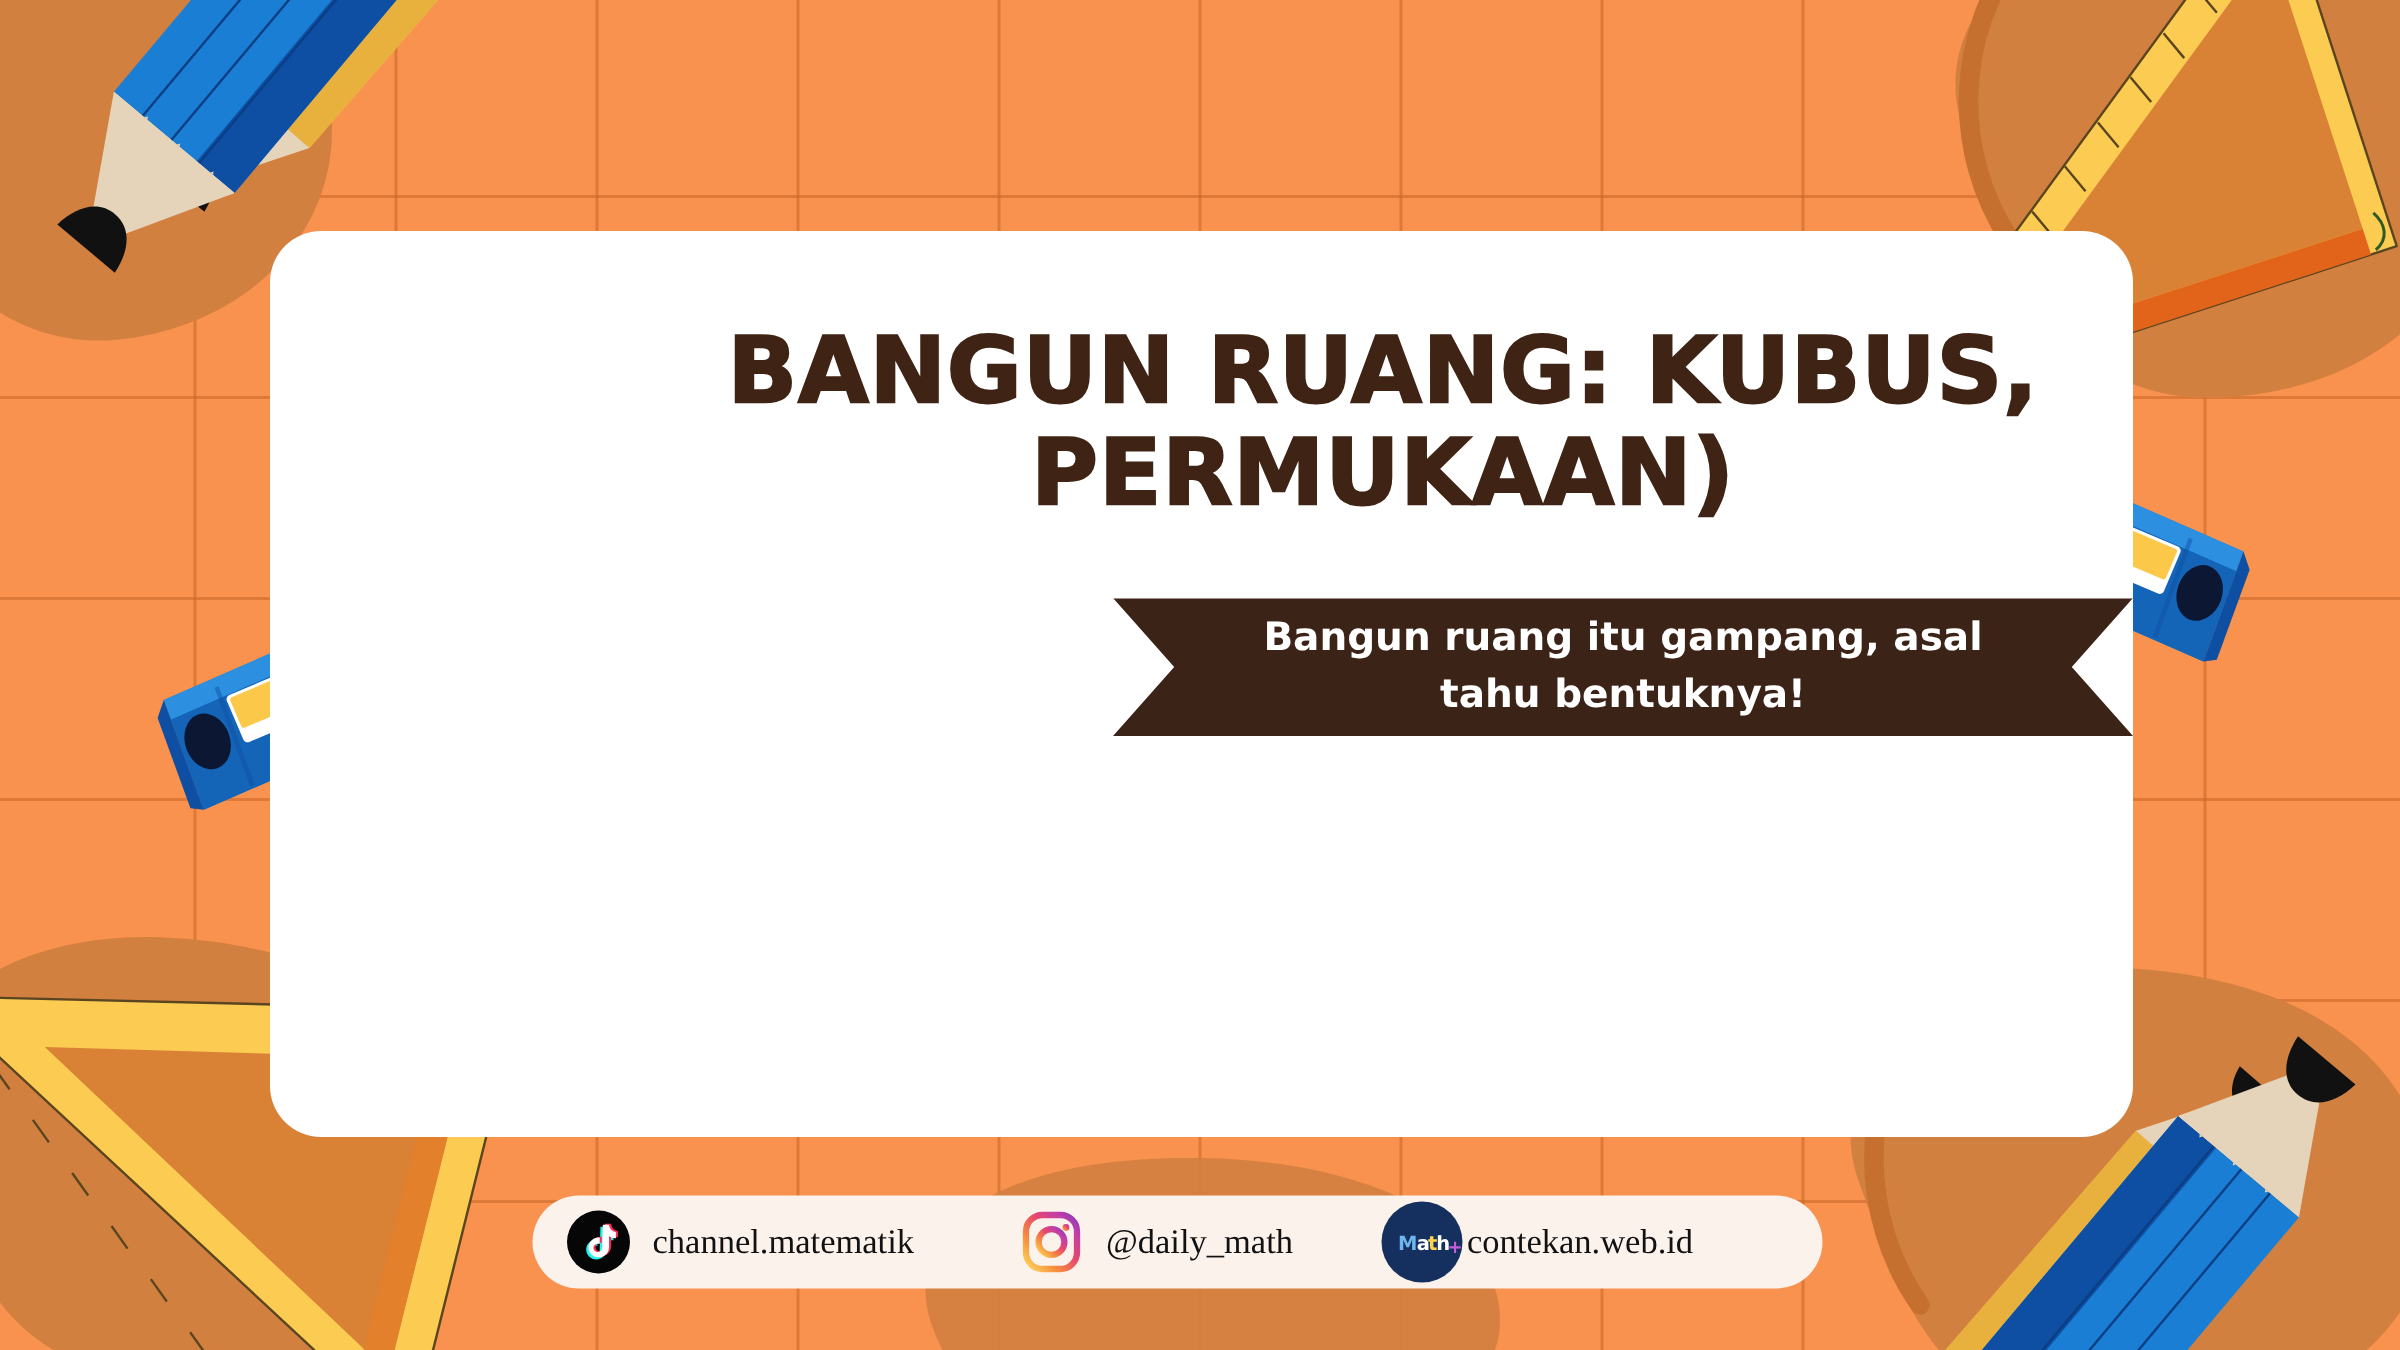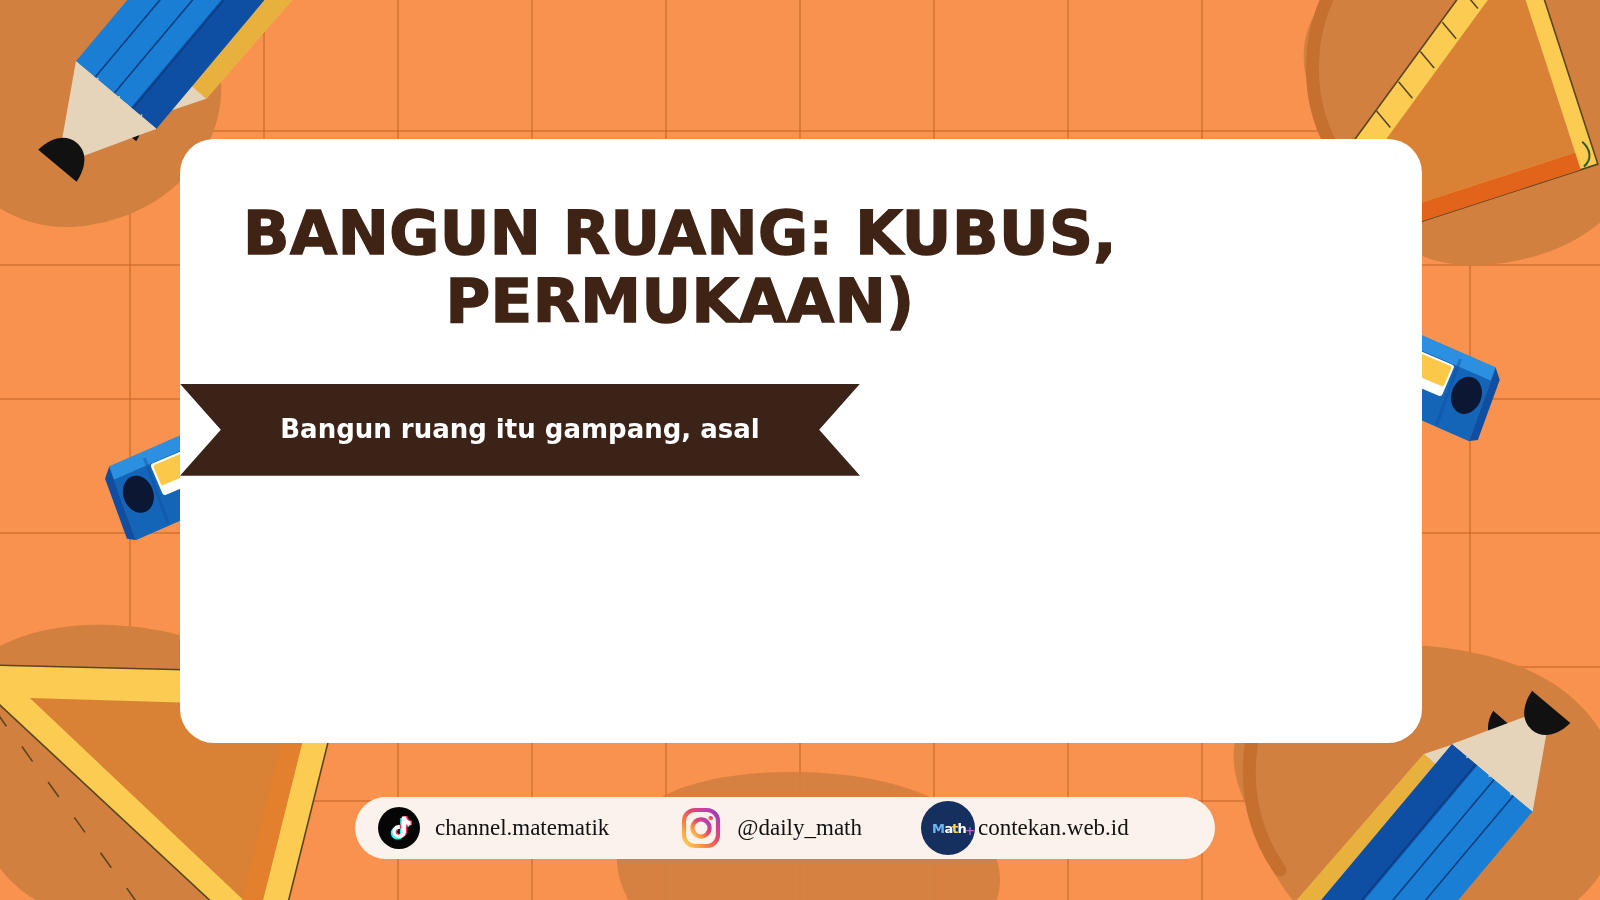--- a/index.html
+++ b/index.html
@@ -30,28 +30,28 @@
   .blob { position:absolute; }
   .blob svg { display:block; overflow:visible; }
 
   
   .deco { position:absolute; }
   .deco svg { display:block; overflow:visible; }
 
   
   #card {
     position:absolute;
-    left:180px; top:139px;
+    left:180px; top:154px;
     width:1242px; height:604px;
     background:#FFFFFF;
     border-radius:34px;
     z-index:40;
     display:flex;
     flex-direction:column;
-    align-items:flex-start;
+    align-items:flex-end;
     justify-content:flex-start;
     padding-top:60px;
   }
 
   #title {
     width:1000px;
     text-align:center;
     color:#3F2415;
     font-family:"DejaVu Sans", sans-serif;
     font-weight:bold;
@@ -298,20 +298,21 @@
   <div id="card">
 
     <div id="title">
       <div>BANGUN RUANG: KUBUS,</div>
       <div>PERMUKAAN)</div>
     </div>
 
     <div id="ribbon">
       <div id="ribbon-text">
         <div>Bangun ruang itu gampang, asal</div>
+        <div>tahu bentuknya!</div>
       </div>
     </div>
 
   </div>
 
   <div id="footer">
 
     <div class="fitem" id="f1">
       <span class="glyph">
         <svg width="44" height="44" viewBox="0 0 44 44">

